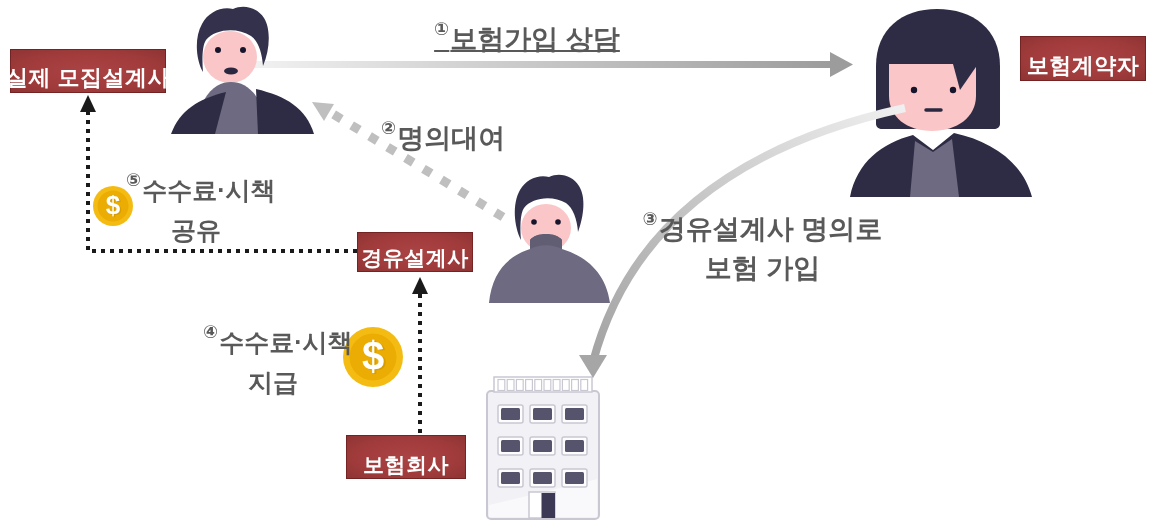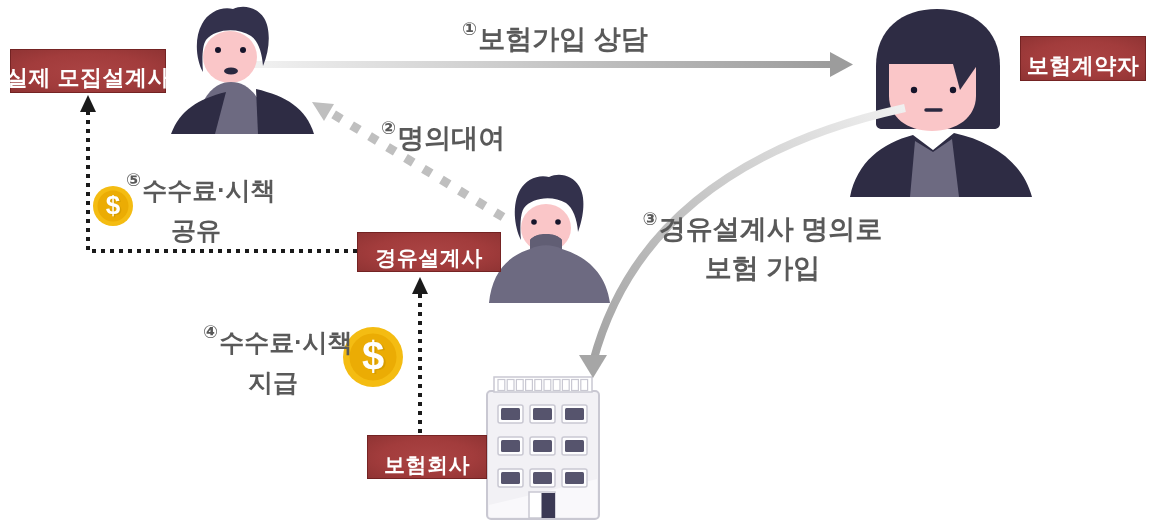--- a/index.html
+++ b/index.html
@@ -10,30 +10,30 @@
   svg.layer{position:absolute;left:0;top:0;width:1154px;height:521px;}
   .tag{
     position:absolute;display:flex;align-items:flex-end;justify-content:center;
     background:radial-gradient(ellipse at center,#AA4343 0%,#A23C3C 55%,#8E3333 100%);
     color:#ffffff;font-weight:bold;font-size:22px;letter-spacing:0.5px;
     box-shadow:inset 0 0 0 1px rgba(90,20,20,.55);
     white-space:nowrap;
   }
   .tag-actual{left:10px;top:49px;width:156px;height:44px;}
   .tag-policyholder{left:1020px;top:36px;width:126px;height:45px;}
-  .tag-via{left:357px;top:232px;width:144px;height:40px;font-size:21px;}
-  .tag-insurer{left:367px;top:435px;width:120px;height:44px;font-size:21px;}
+  .tag-via{left:357px;top:232px;width:116px;height:40px;font-size:21px;}
+  .tag-insurer{left:346px;top:435px;width:120px;height:44px;font-size:21px;}
   .step{
     position:absolute;color:#595959;font-weight:bold;font-size:27px;line-height:39px;
     text-align:center;white-space:nowrap;
   }
   .step .no{
     font-size:18px;vertical-align:13px;margin-right:1px;font-weight:bold;
   }
-  .step-1{left:430px;top:10px;width:250px;}
+  .step-1{left:402px;top:10px;width:250px;text-decoration:underline;}
   .step-2{left:381px;top:109px;width:170px;text-align:left;}
   .step-3{left:635px;top:200px;width:255px;}
   .step-4{left:203px;top:312px;width:140px;font-size:25px;line-height:40px;}
   .step-5{left:126px;top:160px;width:140px;font-size:25px;line-height:40px;}
 </style>
 </head>
 <body>
 
 <div class="canvas">
 

